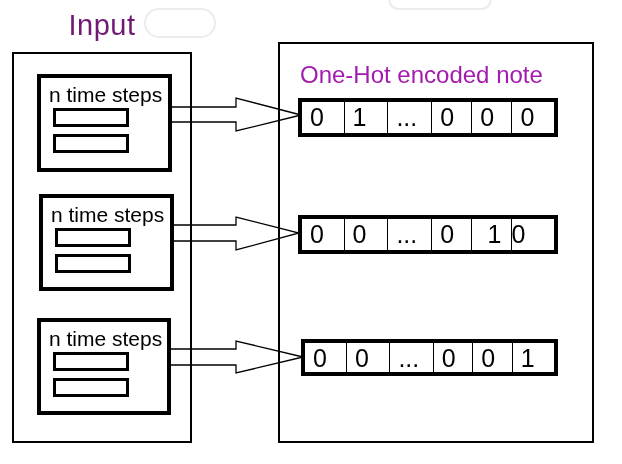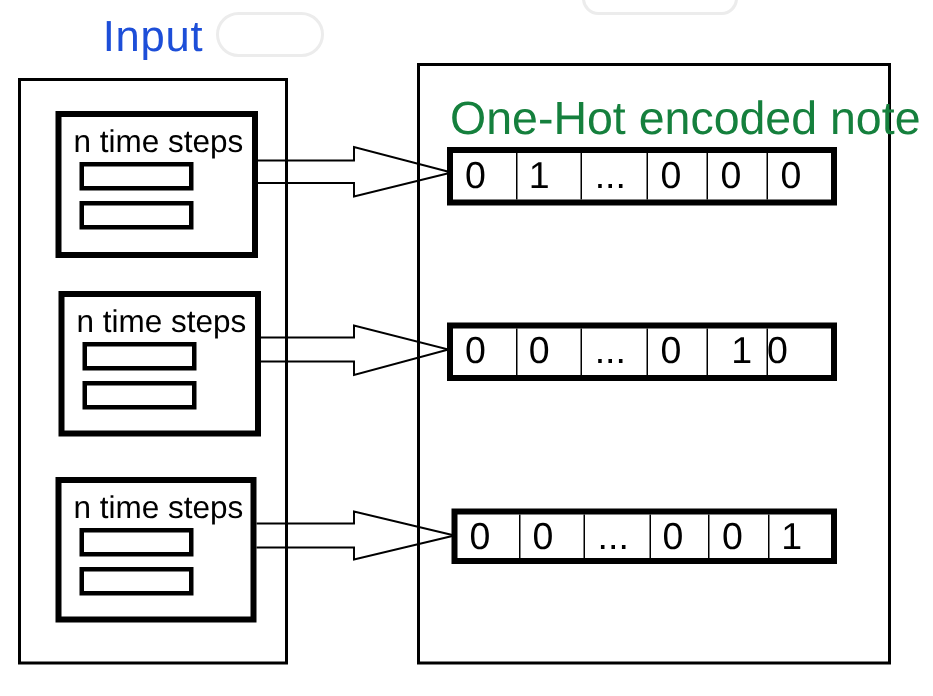--- a/index.html
+++ b/index.html
@@ -3,27 +3,27 @@
 <meta charset="utf-8">
 <style>
   html,body{margin:0;padding:0;background:#ffffff;}
   .canvas{
     position:relative;width:622px;height:464px;background:#ffffff;
     font-family:"Liberation Sans",sans-serif;color:#000;overflow:hidden;
   }
   .abs{position:absolute;box-sizing:border-box;}
 
   
-  .big-title{font-size:29px;text-align:center;color:#1d4ed8;letter-spacing:0.5px;}
+  .big-title{font-size:29px;text-align:center;color:#701a75;letter-spacing:0.5px;}
 
   
   .panel{border:2px solid #000;background:transparent;}
 
   
-  .subtitle{font-size:31px;color:#15803d;}
+  .subtitle{font-size:24px;color:#a21caf;}
 
   
   .row{border:4px solid #000;display:flex;background:#fff;}
   .cell{
     box-sizing:border-box;border-right:1.5px solid #000;
     font-size:25px;line-height:29px;padding:1px 0 0 8px;overflow:visible;
   }
   .cell:last-child{border-right:none;}
   .cell:nth-child(1){flex:0 0 16.9%;}
   .cell:nth-child(2){flex:0 0 17.4%;}

